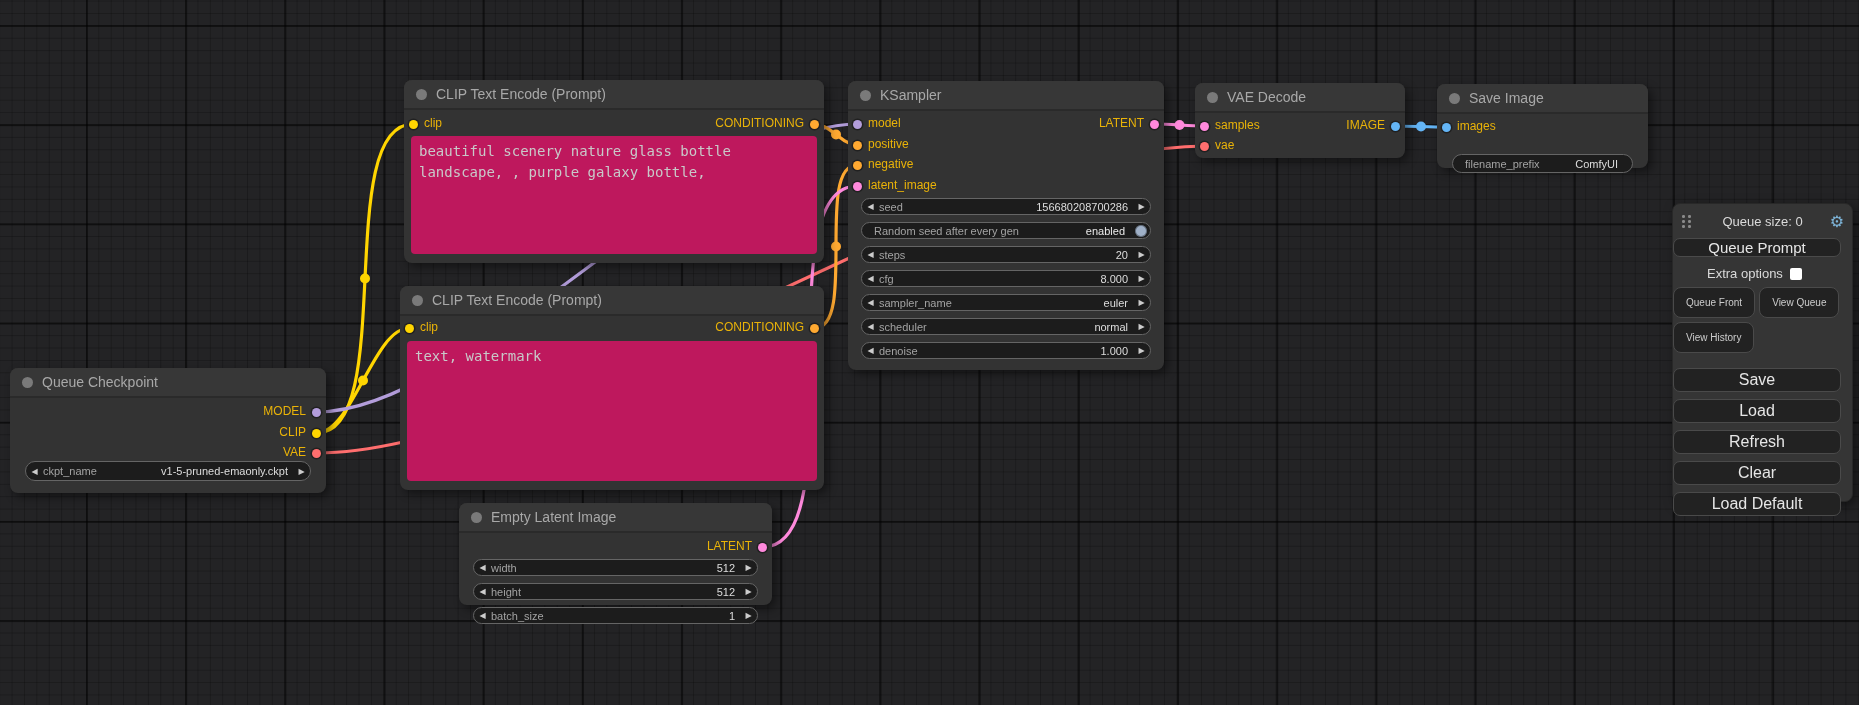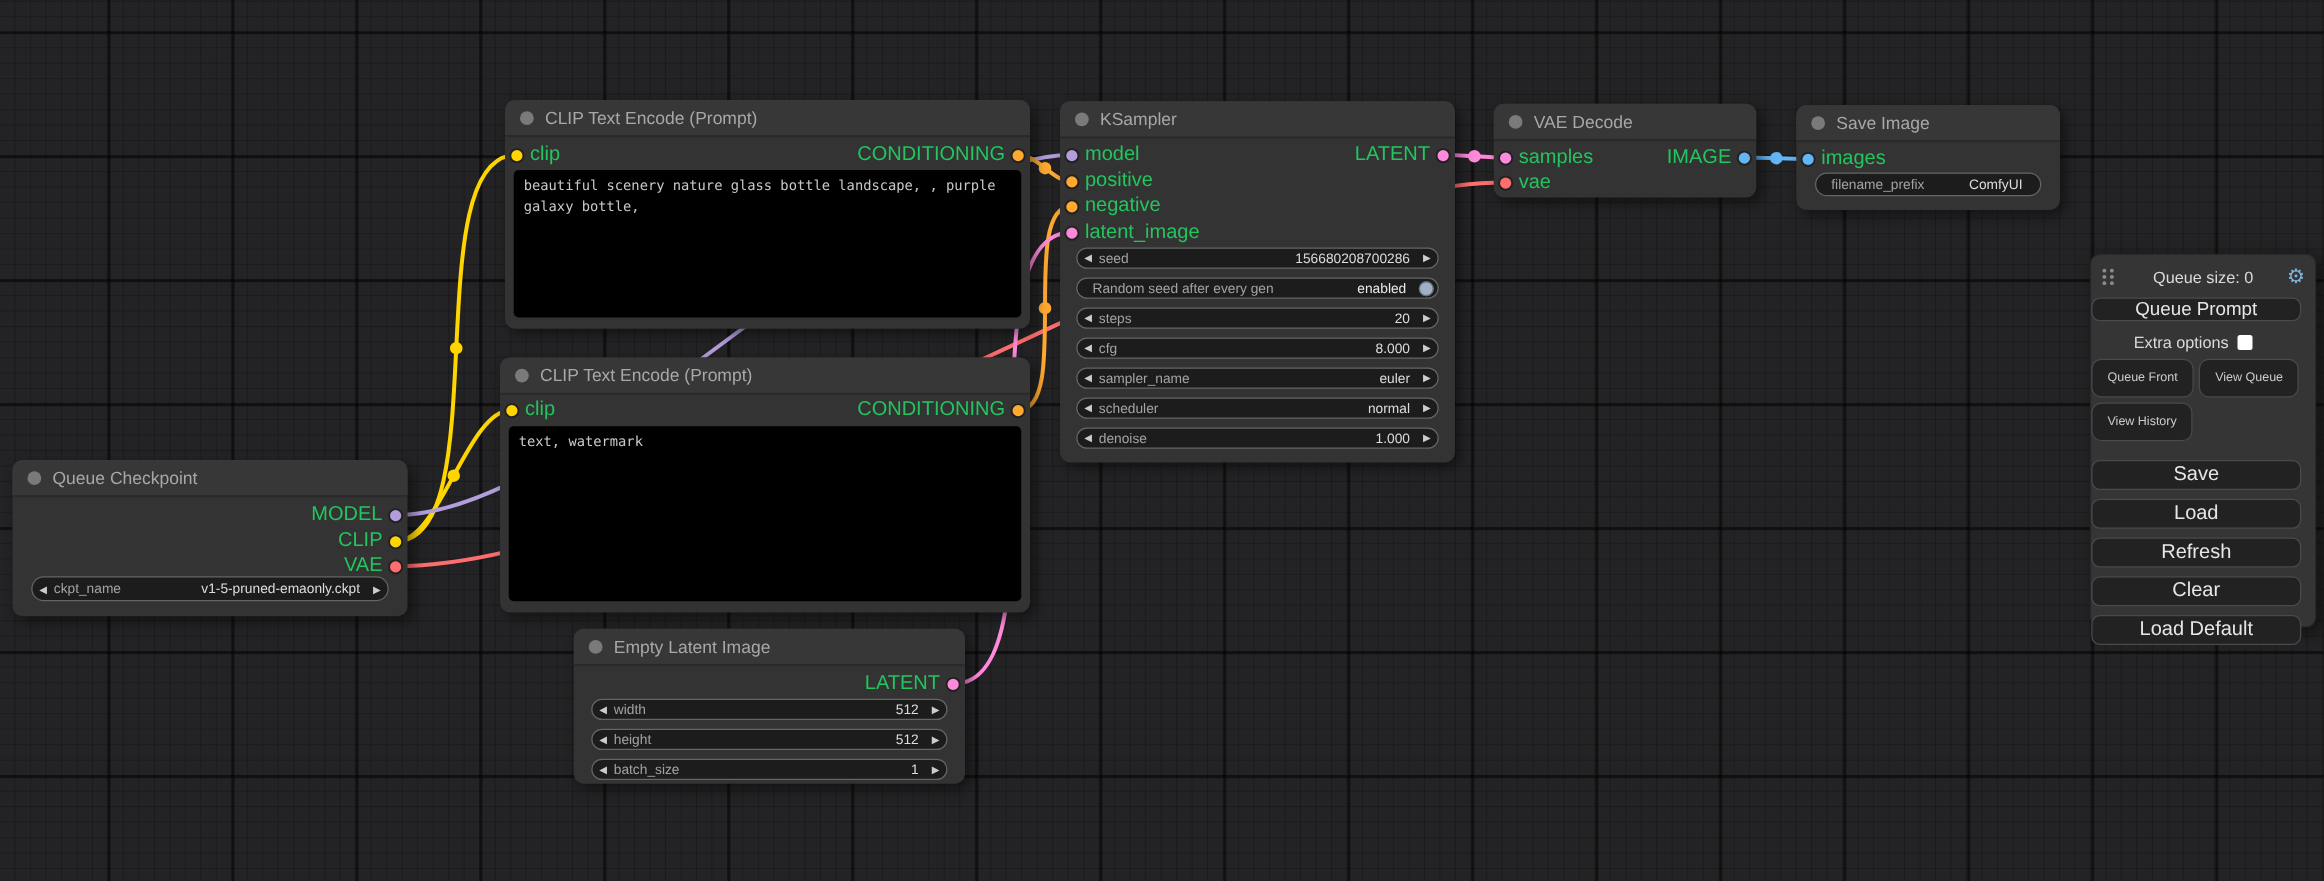--- a/index.html
+++ b/index.html
@@ -19,38 +19,38 @@
   .node{
     position:absolute;z-index:2;background:#333333;border-radius:8px;
     box-shadow:4px 4px 10px rgba(0,0,0,.45);font-family:"Liberation Sans",sans-serif;
   }
   .node-title{
     height:30px;border-radius:8px 8px 0 0;background:#373737;border-bottom:2px solid #2a2a2a;
     display:flex;align-items:center;gap:9px;padding:0 12px;font-size:14px;color:#a8a8a8;
     box-sizing:border-box;white-space:nowrap;overflow:hidden;
   }
   .collapse-dot{width:11px;height:11px;border-radius:50%;background:#7a7a7a;flex:none;}
-  .port{position:absolute;height:16px;display:flex;align-items:center;font-size:16px;color:#22c55e;white-space:nowrap;}
+  .port{position:absolute;height:16px;display:flex;font-size:12px;color:#eab308;white-space:nowrap;}
   .port.in{left:0;padding-left:20px;}
   .port.out{right:0;padding-right:20px;}
   .port-dot{position:absolute;width:9px;height:9px;border-radius:50%;top:3.5px;box-shadow:0 0 0 1.5px rgba(18,18,18,.55);}
   .port.in .port-dot{left:5px;}
   .port.out .port-dot{right:5px;}
   .widget{
     position:absolute;background:#1c1c1c;border:1px solid #656565;border-radius:10px;
     display:flex;align-items:center;font-size:11px;box-sizing:border-box;overflow:hidden;white-space:nowrap;
   }
   .w-arrow{flex:none;width:17px;text-align:center;font-size:8px;color:#cccccc;cursor:pointer;}
   .w-label{flex:none;color:#a3a3a3;}
   .w-value{margin-left:auto;color:#dddddd;padding-right:5px;}
   .w-pad{flex:none;width:12px;}
   .toggle-dot{flex:none;width:12px;height:12px;border-radius:50%;margin:0 3px 0 5px;box-shadow:inset 0 0 0 1px rgba(0,0,0,.35);}
   .node-textarea{
-    position:absolute;background:#000000;border-radius:4px;padding:5px 8px;
-    font-family:"DejaVu Sans Mono",monospace;font-size:11px;line-height:1.5;color:#c9c9c9;
+    position:absolute;background:#be185d;border-radius:4px;padding:5px 8px;
+    font-family:"DejaVu Sans Mono",monospace;font-size:14px;line-height:1.5;color:#c9c9c9;
     box-sizing:border-box;white-space:pre-wrap;word-break:break-word;cursor:text;
   }
   
   #queue-panel{
     position:absolute;z-index:3;left:1672px;top:203px;width:181px;height:299px;
     background:#353535;border:1px solid #282828;border-radius:8px;box-sizing:border-box;
     box-shadow:4px 4px 12px rgba(0,0,0,.5);display:flex;flex-direction:column;align-items:flex-start;
     padding-top:7px;
   }
   .qp-header{width:100%;height:22px;position:relative;margin-bottom:5px;}
@@ -138,21 +138,21 @@
         <div class="port in" style="top: 34px;">
           <div class="port-dot" style="background: rgb(255, 213, 0);"></div>
           <span>clip</span>
         </div>
         <div class="port out" style="top: 34px;">
           <span>CONDITIONING</span>
           <div class="port-dot" style="background: rgb(255, 169, 49);"></div>
         </div>
         <div class="node-textarea" style="left: 7px; top: 55px; width: 410px; height: 140px;">text, watermark</div>
       </div>
-      <div class="node" style="left: 459px; top: 503px; width: 313px; height: 124px;">
+      <div class="node" style="left: 459px; top: 503px; width: 313px; height: 102px;">
         <div class="node-title">
           <div class="collapse-dot"></div>
           <span>Empty Latent Image</span>
         </div>
         <div class="port out" style="top: 36px;">
           <span>LATENT</span>
           <div class="port-dot" style="background: rgb(255, 137, 220);"></div>
         </div>
         <div class="widget" style="left: 14px; top: 56px; width: 285px; height: 17px;">
           <span class="w-arrow">◀</span>
@@ -261,21 +261,21 @@
       </div>
       <div class="node" style="left: 1437px; top: 84px; width: 211px; height: 84px;">
         <div class="node-title">
           <div class="collapse-dot"></div>
           <span>Save Image</span>
         </div>
         <div class="port in" style="top: 35px;">
           <div class="port-dot" style="background: rgb(100, 181, 246);"></div>
           <span>images</span>
         </div>
-        <div class="widget" style="left: 15px; top: 54px; width: 181px; height: 19px;">
+        <div class="widget" style="left: 15px; top: 70px; width: 181px; height: 19px;">
           <span class="w-pad"></span>
           <span class="w-label">filename_prefix</span>
           <span class="w-value" style="padding-right: 14px;">ComfyUI</span>
         </div>
       </div>
     </div>
 
   <aside id="queue-panel">
     <div class="qp-header">
       <div class="qp-handle">

